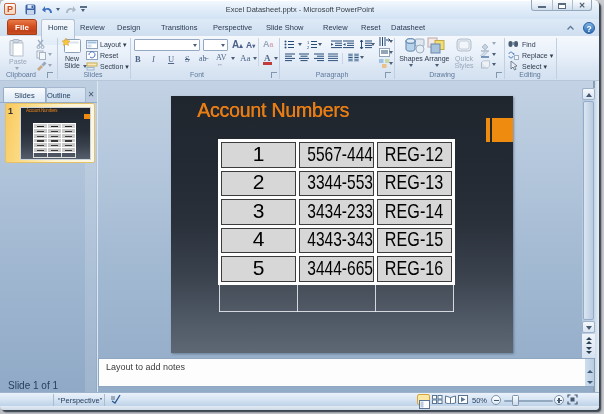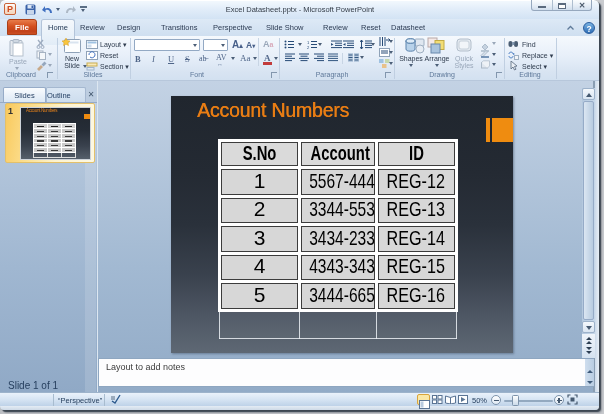--- a/index.html
+++ b/index.html
@@ -445,31 +445,20 @@
     </div>
   </div>
 
   <div class="a" style="left:171px;top:96px;width:342px;height:257px;background:linear-gradient(#20262e,#242a33 30%,#2a313b 50%,#3a424e 70%,#4d5663 85%,#5e6874);box-shadow:1px 1px 2px rgba(60,75,95,.5)">
     <div class="a" style="left:26px;top:2.5px;font-size:19.5px;letter-spacing:-0.2px;color:#e87d14;text-shadow:0.4px 0 0 #e87d14">Account Numbers</div>
     <div class="a" style="left:315px;top:22px;width:4px;height:24px;background:#ef8c10"></div>
     <div class="a" style="left:321px;top:22px;width:21px;height:24px;background:#ef8c10"></div>
     <div class="a" style="left:47px;top:43px">
       <table style="border-collapse:collapse;table-layout:fixed;width:237px">
         <tbody>
-            <tr>
-              <td class="th" style="width:80px">
-                <span>S.No</span>
-              </td>
-              <td class="th" style="width:77px">
-                <span>Account</span>
-              </td>
-              <td class="th" style="width:80px">
-                <span>ID</span>
-              </td>
-            </tr>
         <tr>
               <td class="tc">
                 <span>1</span>
               </td>
               <td class="tc">
                 <span class="sx">5567-444</span>
               </td>
               <td class="tc">
                 <span class="ti">REG-12</span>
               </td>

